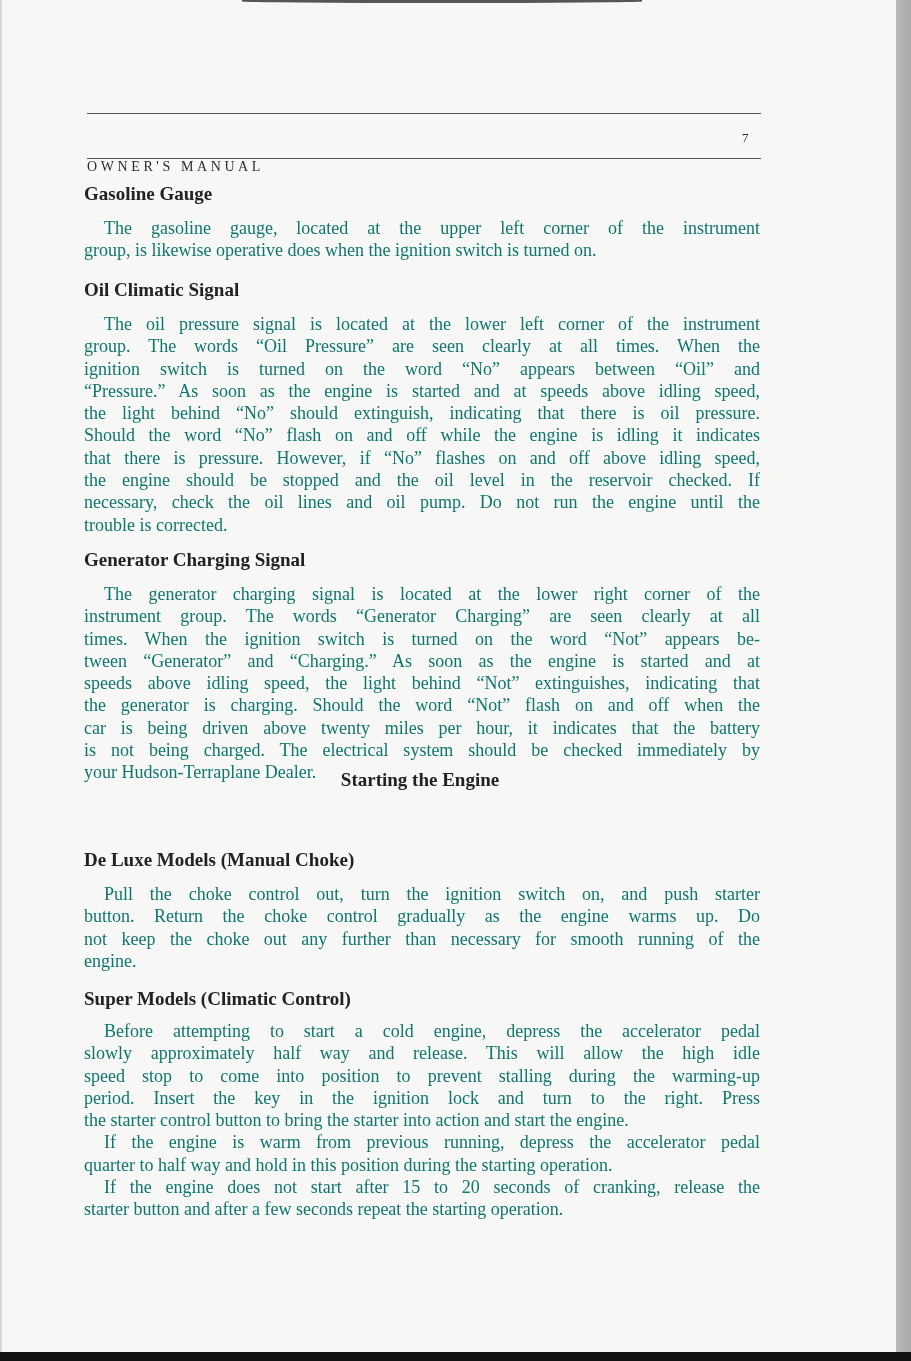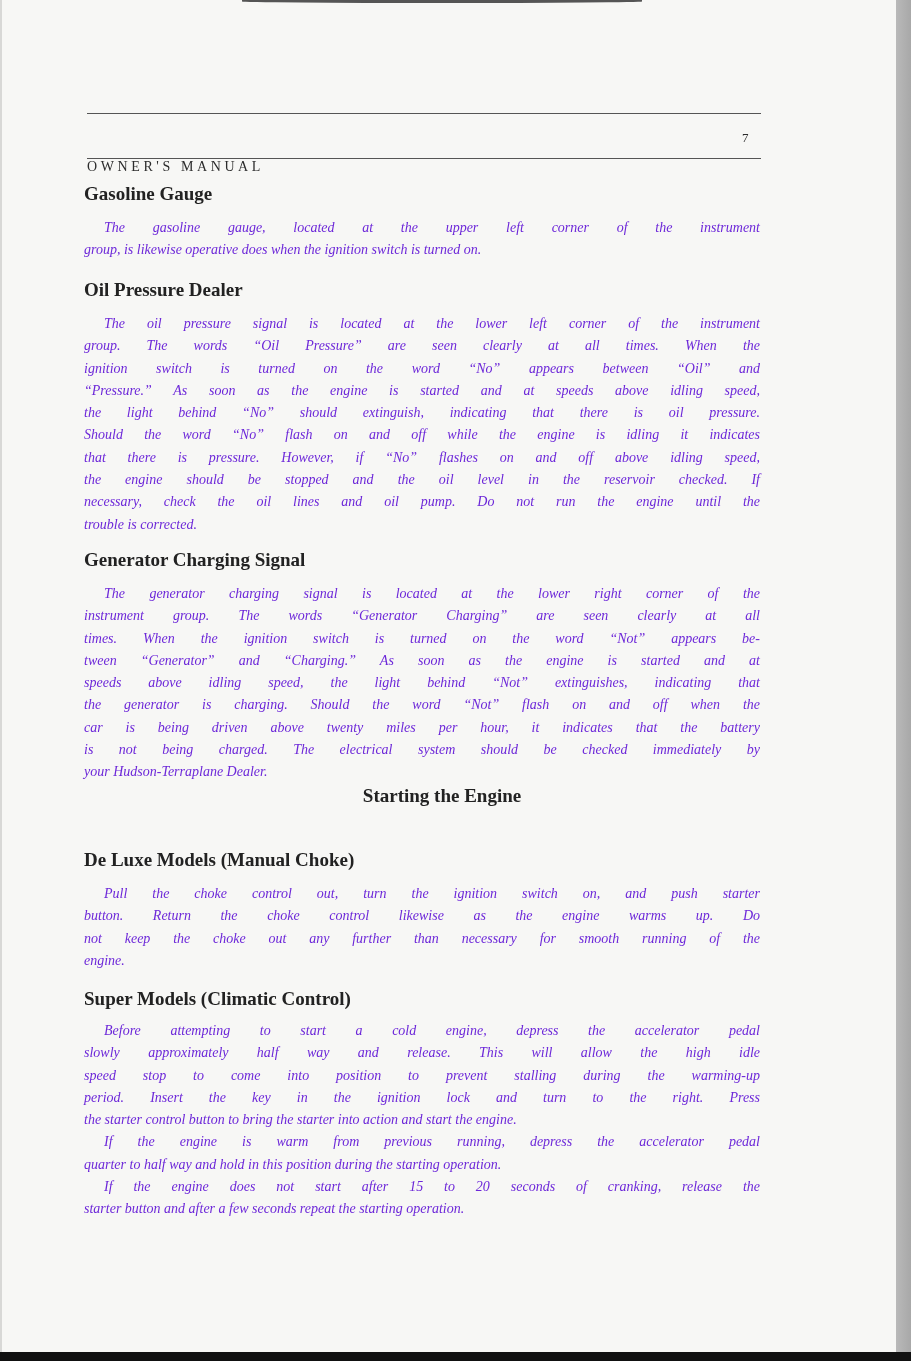--- a/index.html
+++ b/index.html
@@ -85,24 +85,23 @@
     }
     .heading.center {
       left: 0;
       width: 836px;
       text-align: center;
     }
     .para {
       position: absolute;
       left: 82px;
       width: 676px;
-      font-size: 14px;
+      font-size: 18px;
       line-height: 22.3px;
-      color: #6d28d9;
-      font-style: italic;
+      color: #0f766e;
     }
     .line {
       display: block;
       white-space: nowrap;
       text-align: justify;
       text-align-last: justify;
     }
     .line.indent { text-indent: 20px; }
     .line.last { text-align-last: left; }
   </style>
@@ -116,21 +115,21 @@
   <div class="running-head">OWNER'S MANUAL</div>
   <div class="page-number">7</div>
   <div class="header-rule bottom"></div>
 
   <div class="heading" style="top:183px;">Gasoline Gauge</div>
   <div class="para" style="top:217px;">
     <span class="line indent">The gasoline gauge, located at the upper left corner of the instrument</span>
     <span class="line last">group, is likewise operative does when the ignition switch is turned on.</span>
   </div>
 
-  <div class="heading" style="top:279px;">Oil Pressure Dealer</div>
+  <div class="heading" style="top:279px;">Oil Climatic Signal</div>
   <div class="para" style="top:313px;">
     <span class="line indent">The oil pressure signal is located at the lower left corner of the instrument</span>
     <span class="line">group. The words “Oil Pressure” are seen clearly at all times. When the</span>
     <span class="line">ignition switch is turned on the word “No” appears between “Oil” and</span>
     <span class="line">“Pressure.” As soon as the engine is started and at speeds above idling speed,</span>
     <span class="line">the light behind “No” should extinguish, indicating that there is oil pressure.</span>
     <span class="line">Should the word “No” flash on and off while the engine is idling it indicates</span>
     <span class="line">that there is pressure. However, if “No” flashes on and off above idling speed,</span>
     <span class="line">the engine should be stopped and the oil level in the reservoir checked. If</span>
     <span class="line">necessary, check the oil lines and oil pump. Do not run the engine until the</span>
@@ -143,26 +142,26 @@
     <span class="line">instrument group. The words “Generator Charging” are seen clearly at all</span>
     <span class="line">times. When the ignition switch is turned on the word “Not” appears be-</span>
     <span class="line">tween “Generator” and “Charging.” As soon as the engine is started and at</span>
     <span class="line">speeds above idling speed, the light behind “Not” extinguishes, indicating that</span>
     <span class="line">the generator is charging. Should the word “Not” flash on and off when the</span>
     <span class="line">car is being driven above twenty miles per hour, it indicates that the battery</span>
     <span class="line">is not being charged. The electrical system should be checked immediately by</span>
     <span class="line last">your Hudson-Terraplane Dealer.</span>
   </div>
 
-  <div class="heading center" style="top:785px;margin-left:22px;">Starting the Engine</div>
+  <div class="heading center" style="top:769px;">Starting the Engine</div>
 
   <div class="heading" style="top:849px;">De Luxe Models (Manual Choke)</div>
   <div class="para" style="top:883px;">
     <span class="line indent">Pull the choke control out, turn the ignition switch on, and push starter</span>
-    <span class="line">button. Return the choke control likewise as the engine warms up. Do</span>
+    <span class="line">button. Return the choke control gradually as the engine warms up. Do</span>
     <span class="line">not keep the choke out any further than necessary for smooth running of the</span>
     <span class="line last">engine.</span>
   </div>
 
   <div class="heading" style="top:988px;">Super Models (Climatic Control)</div>
   <div class="para" style="top:1020px;">
     <span class="line indent">Before attempting to start a cold engine, depress the accelerator pedal</span>
     <span class="line">slowly approximately half way and release. This will allow the high idle</span>
     <span class="line">speed stop to come into position to prevent stalling during the warming-up</span>
     <span class="line">period. Insert the key in the ignition lock and turn to the right. Press</span>

